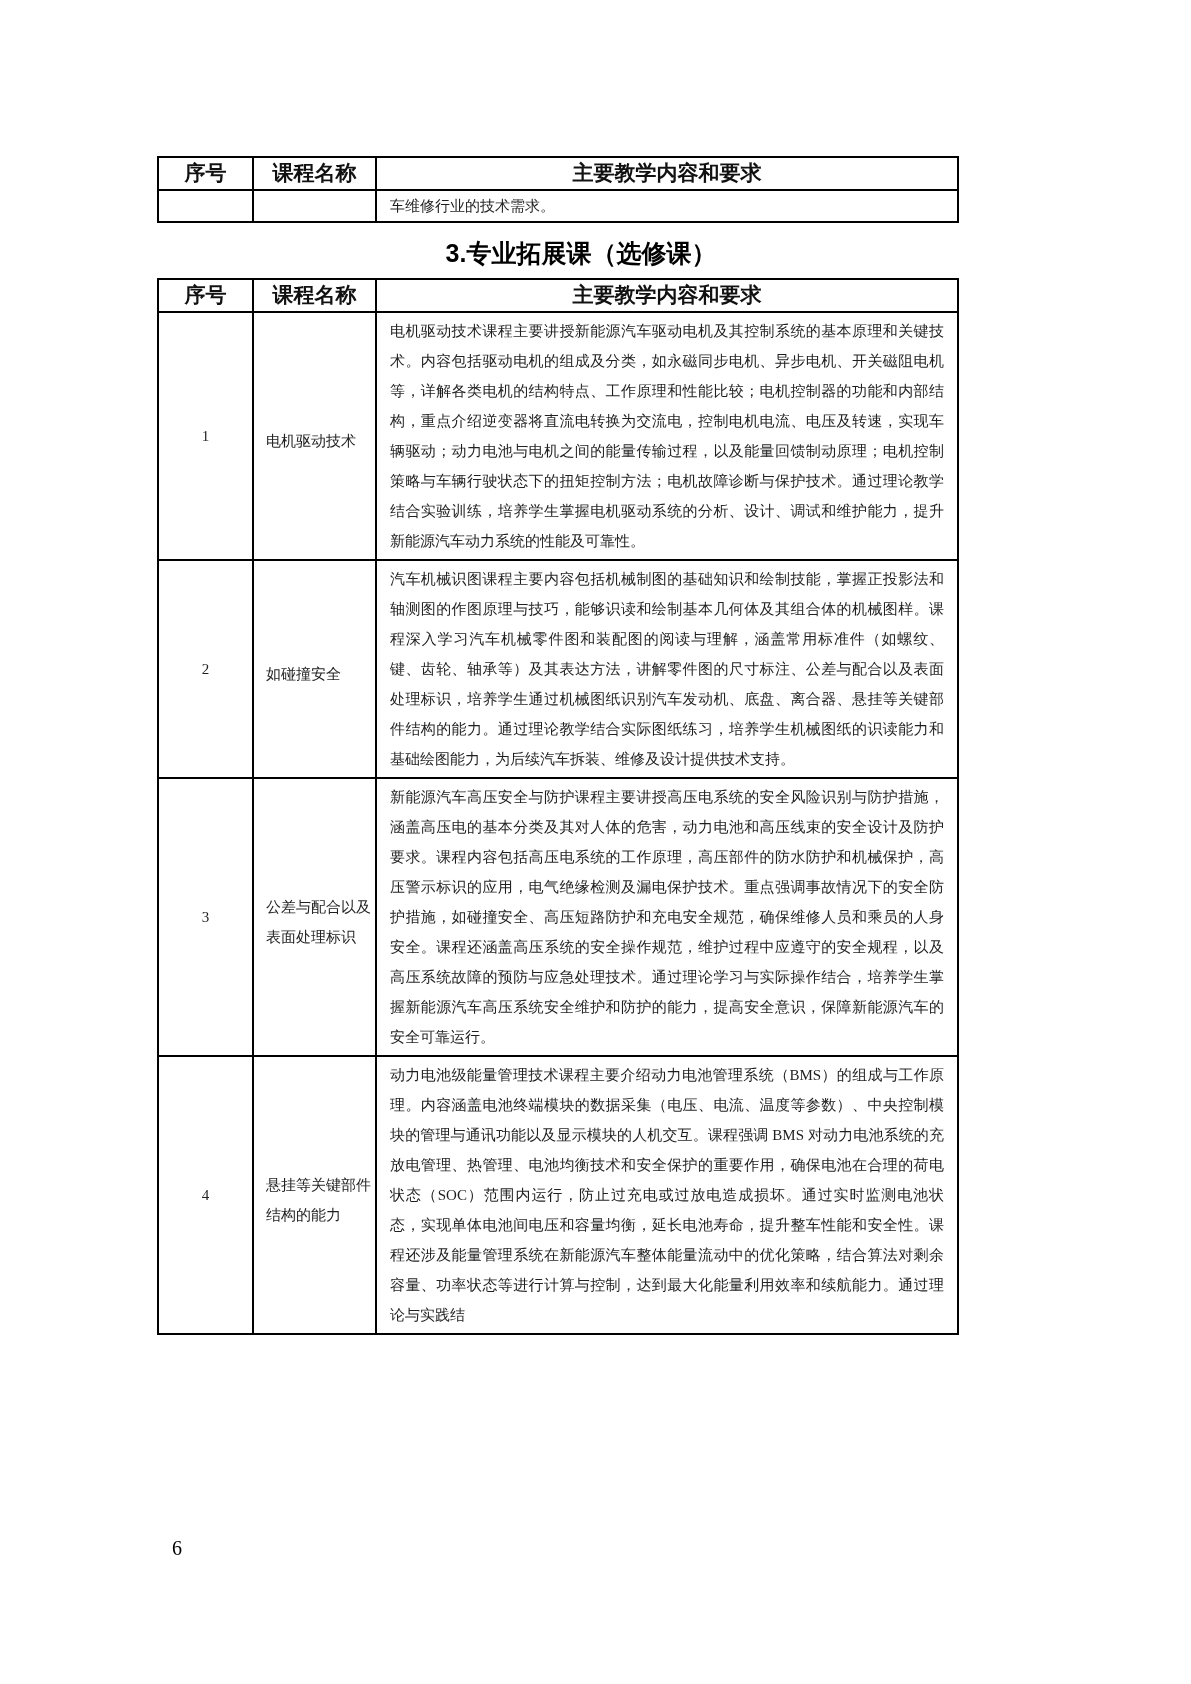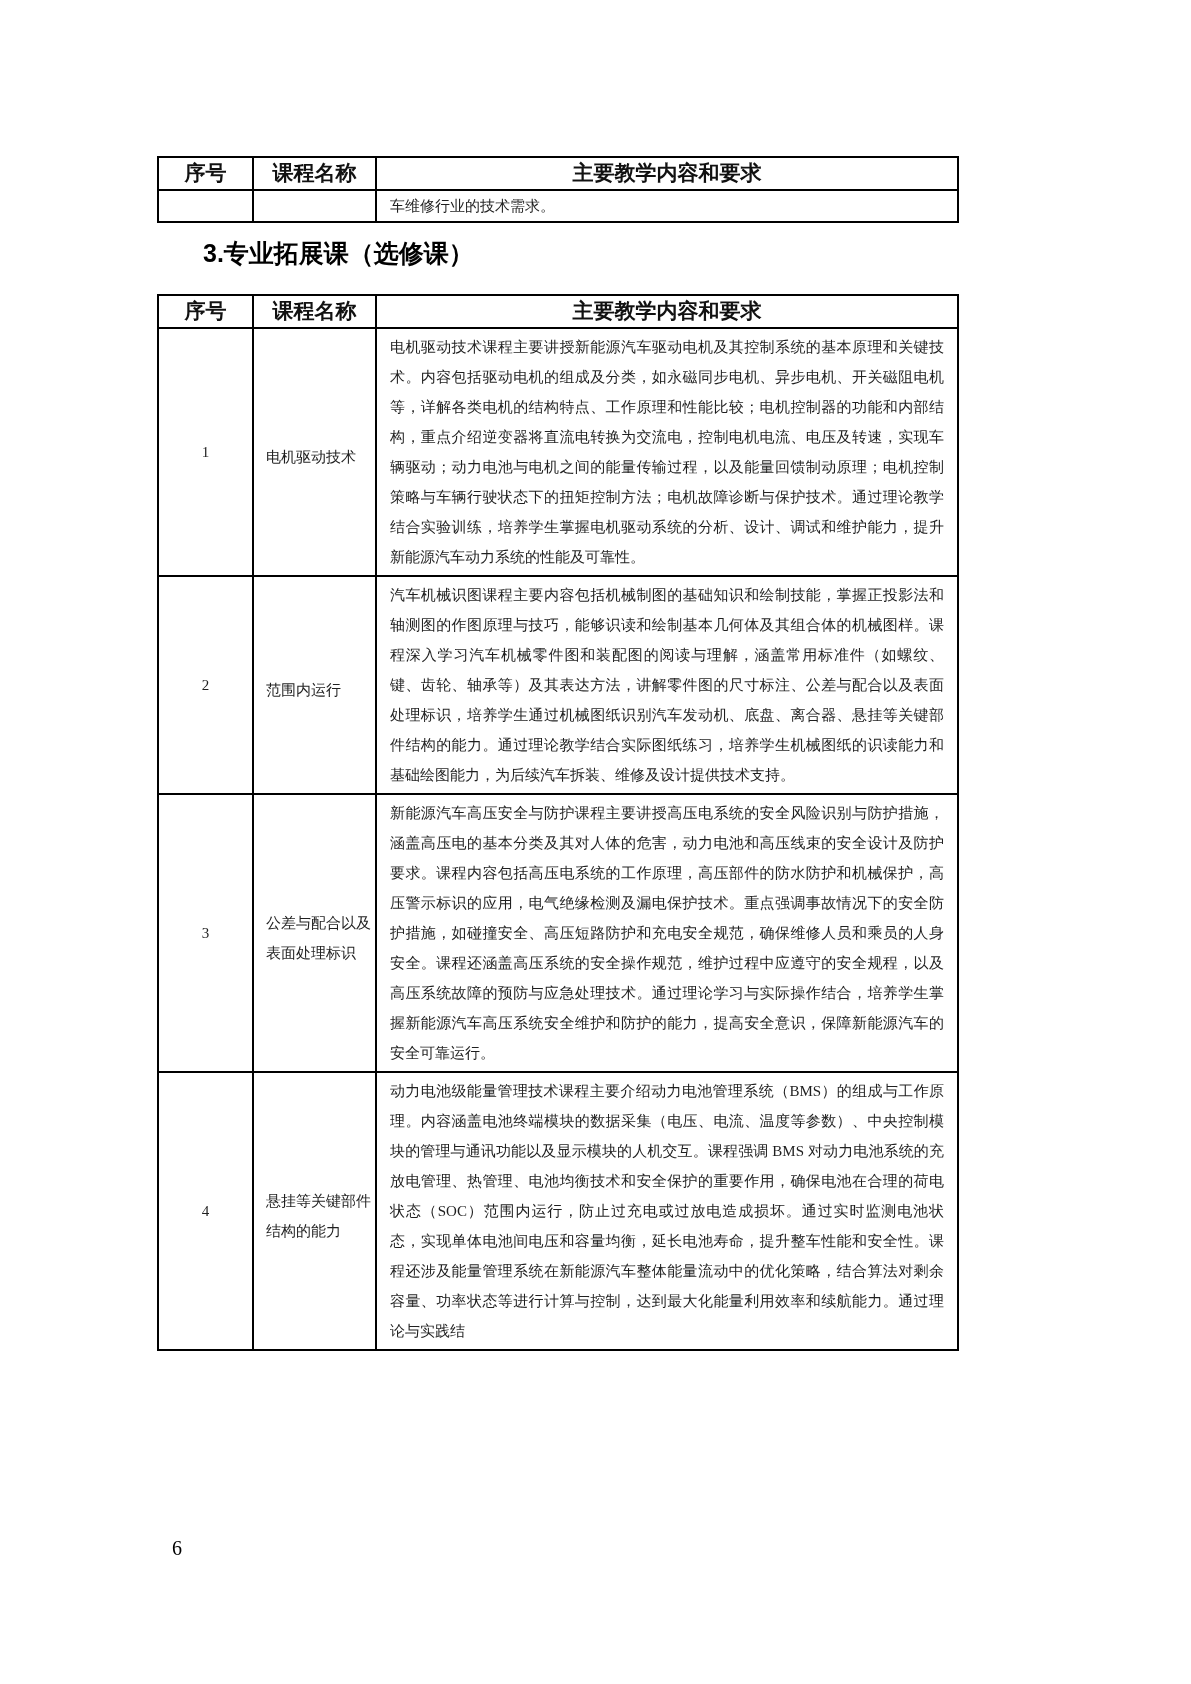--- a/index.html
+++ b/index.html
@@ -51,21 +51,22 @@
     text-justify: inter-character;
     vertical-align: top;
   }
   .t1 td { height: 30px; padding-top: 0; padding-bottom: 0; }
   .section-heading {
     font-family: "Liberation Sans", "DejaVu Sans", sans-serif;
     font-size: 25px;
     font-weight: bold;
     color: #000000;
     line-height: 34px;
-    margin: 13px 0 24px 46px;
+    margin: 13px 0 8px 46px;
+    text-align: center;
   }
   .page-number {
     position: absolute;
     left: 172px;
     top: 1537px;
     font-size: 20px;
     color: #000000;
     font-family: "Liberation Serif", "DejaVu Serif", serif;
   }
 </style>
@@ -113,21 +114,21 @@
         </tr>
       </thead>
       <tbody>
         <tr>
           <td class="num-cell">1</td>
           <td class="name-cell">电机驱动技术</td>
           <td class="content-cell">电机驱动技术课程主要讲授新能源汽车驱动电机及其控制系统的基本原理和关键技术。内容包括驱动电机的组成及分类，如永磁同步电机、异步电机、开关磁阻电机等，详解各类电机的结构特点、工作原理和性能比较；电机控制器的功能和内部结构，重点介绍逆变器将直流电转换为交流电，控制电机电流、电压及转速，实现车辆驱动；动力电池与电机之间的能量传输过程，以及能量回馈制动原理；电机控制策略与车辆行驶状态下的扭矩控制方法；电机故障诊断与保护技术。通过理论教学结合实验训练，培养学生掌握电机驱动系统的分析、设计、调试和维护能力，提升新能源汽车动力系统的性能及可靠性。</td>
         </tr>
         <tr>
           <td class="num-cell">2</td>
-          <td class="name-cell">范围内运行</td>
+          <td class="name-cell">如碰撞安全</td>
           <td class="content-cell">汽车机械识图课程主要内容包括机械制图的基础知识和绘制技能，掌握正投影法和轴测图的作图原理与技巧，能够识读和绘制基本几何体及其组合体的机械图样。课程深入学习汽车机械零件图和装配图的阅读与理解，涵盖常用标准件（如螺纹、键、齿轮、轴承等）及其表达方法，讲解零件图的尺寸标注、公差与配合以及表面处理标识，培养学生通过机械图纸识别汽车发动机、底盘、离合器、悬挂等关键部件结构的能力。通过理论教学结合实际图纸练习，培养学生机械图纸的识读能力和基础绘图能力，为后续汽车拆装、维修及设计提供技术支持。</td>
         </tr>
         <tr>
           <td class="num-cell">3</td>
           <td class="name-cell">公差与配合以及表面处理标识</td>
           <td class="content-cell">新能源汽车高压安全与防护课程主要讲授高压电系统的安全风险识别与防护措施，涵盖高压电的基本分类及其对人体的危害，动力电池和高压线束的安全设计及防护要求。课程内容包括高压电系统的工作原理，高压部件的防水防护和机械保护，高压警示标识的应用，电气绝缘检测及漏电保护技术。重点强调事故情况下的安全防护措施，如碰撞安全、高压短路防护和充电安全规范，确保维修人员和乘员的人身安全。课程还涵盖高压系统的安全操作规范，维护过程中应遵守的安全规程，以及高压系统故障的预防与应急处理技术。通过理论学习与实际操作结合，培养学生掌握新能源汽车高压系统安全维护和防护的能力，提高安全意识，保障新能源汽车的安全可靠运行。</td>
         </tr>
         <tr>
           <td class="num-cell">4</td>
           <td class="name-cell">悬挂等关键部件结构的能力</td>

